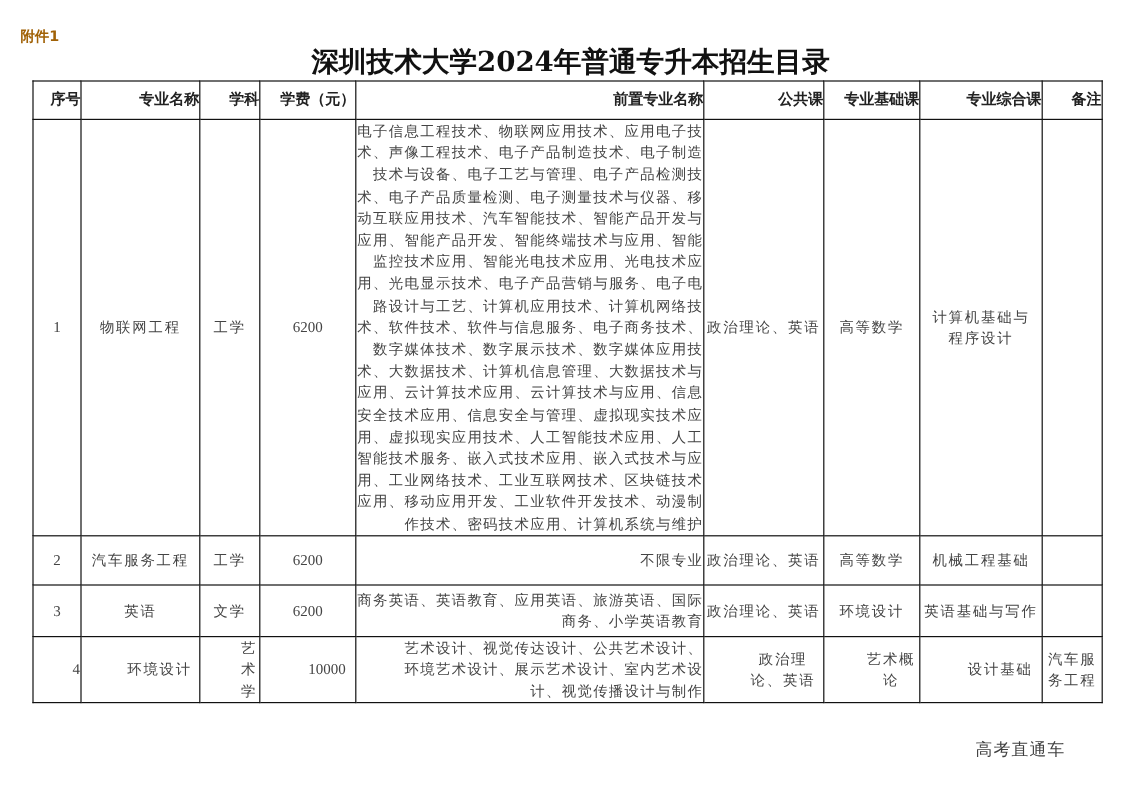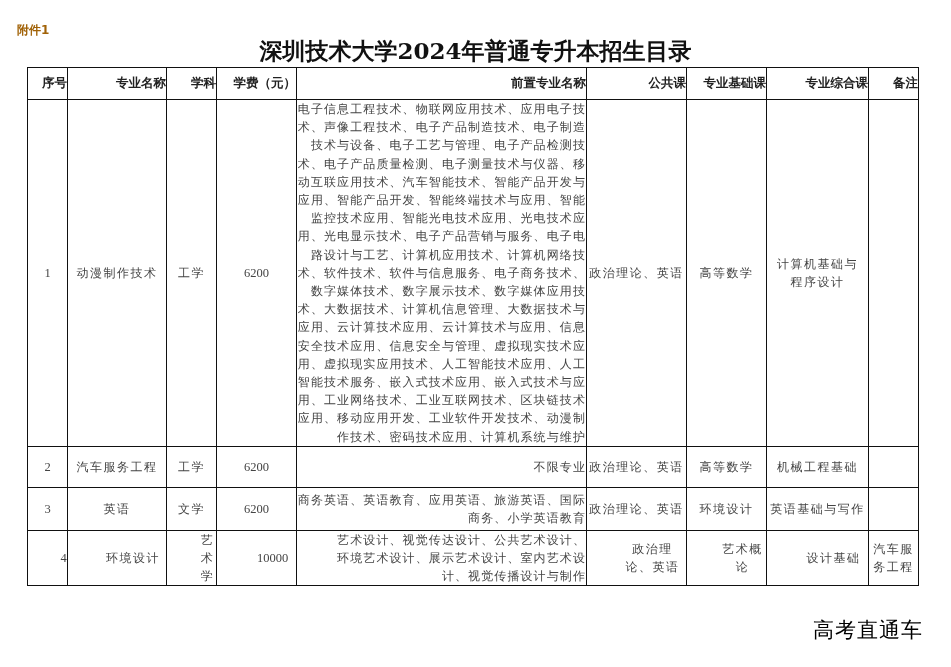--- a/index.html
+++ b/index.html
@@ -19,21 +19,21 @@
   td.prereq { text-align: right; padding: 0 3px 0 4px; letter-spacing: 1.1px; }
   td.num { font-family: "Liberation Serif", "DejaVu Serif", serif; font-size: 12.5px; }
   td.spaced { letter-spacing: 1.5px; }
   tr.r1 td { height: 321px; }
   tr.r2 td { height: 40px; }
   tr.r3 td { height: 42px; }
   tr.r4 td { height: 51px; padding-left: 32px; }
   td.notes { text-align: left; padding: 4px 6px 6px 4px; height: 64px; vertical-align: top; line-height: 15.5px; font-size: 11.2px; }
   .notes-label { font-weight: bold; color: #222; font-family: "DejaVu Sans", "Liberation Sans", sans-serif; font-size: 12px; }
   .note-line { letter-spacing: 1.2px; display: block; }
-  .watermark { position: absolute; left: 813px; top: 616px; font-size: 21px; color: #000000;
+  .watermark { position: absolute; left: 813px; top: 616px; font-size: 14px; color: #404040;
                font-family: "DejaVu Sans", "Liberation Sans", sans-serif; letter-spacing: 1px;
                text-shadow: 0 0 1px #fff; }
 </style>
 </head>
 <body>
 
 <div class="attach">附件1</div>
 <div class="title">深圳技术大学2024年普通专升本招生目录</div>
 
 <table class="catalog">
@@ -57,21 +57,21 @@
       <th>前置专业名称</th>
       <th>公共课</th>
       <th>专业基础课</th>
       <th>专业综合课</th>
       <th>备注</th>
     </tr>
   </thead>
   <tbody>
     <tr class="r1">
       <td class="num">1</td>
-      <td class="spaced">动漫制作技术</td>
+      <td class="spaced">物联网工程</td>
       <td class="spaced">工学</td>
       <td class="num">6200</td>
       <td class="prereq">电子信息工程技术、物联网应用技术、应用电子技术、声像工程技术、电子产品制造技术、电子制造技术与设备、电子工艺与管理、电子产品检测技术、电子产品质量检测、电子测量技术与仪器、移动互联应用技术、汽车智能技术、智能产品开发与应用、智能产品开发、智能终端技术与应用、智能监控技术应用、智能光电技术应用、光电技术应用、光电显示技术、电子产品营销与服务、电子电路设计与工艺、计算机应用技术、计算机网络技术、软件技术、软件与信息服务、电子商务技术、数字媒体技术、数字展示技术、数字媒体应用技术、大数据技术、计算机信息管理、大数据技术与应用、云计算技术应用、云计算技术与应用、信息安全技术应用、信息安全与管理、虚拟现实技术应用、虚拟现实应用技术、人工智能技术应用、人工智能技术服务、嵌入式技术应用、嵌入式技术与应用、工业网络技术、工业互联网技术、区块链技术应用、移动应用开发、工业软件开发技术、动漫制作技术、密码技术应用、计算机系统与维护</td>
       <td class="spaced">政治理论、英语</td>
       <td class="spaced">高等数学</td>
       <td class="spaced" style="padding:0 6px">计算机基础与程序设计</td>
       <td class="spaced"></td>
     </tr>
     <tr class="r2">
       <td class="num">2</td>

